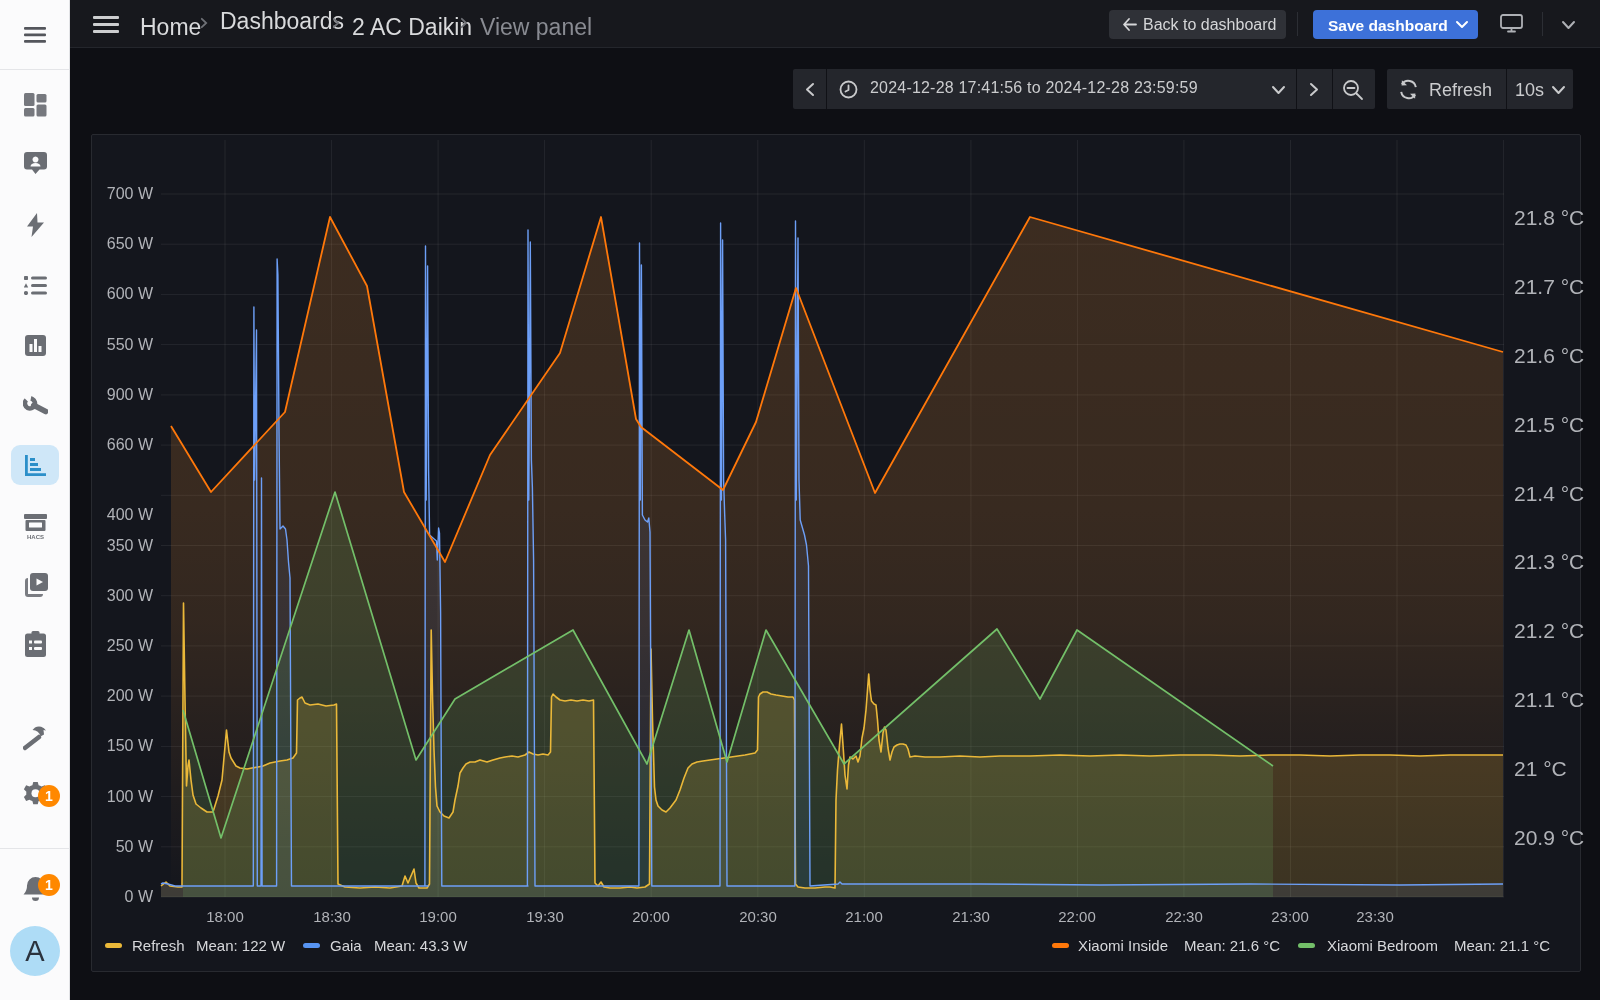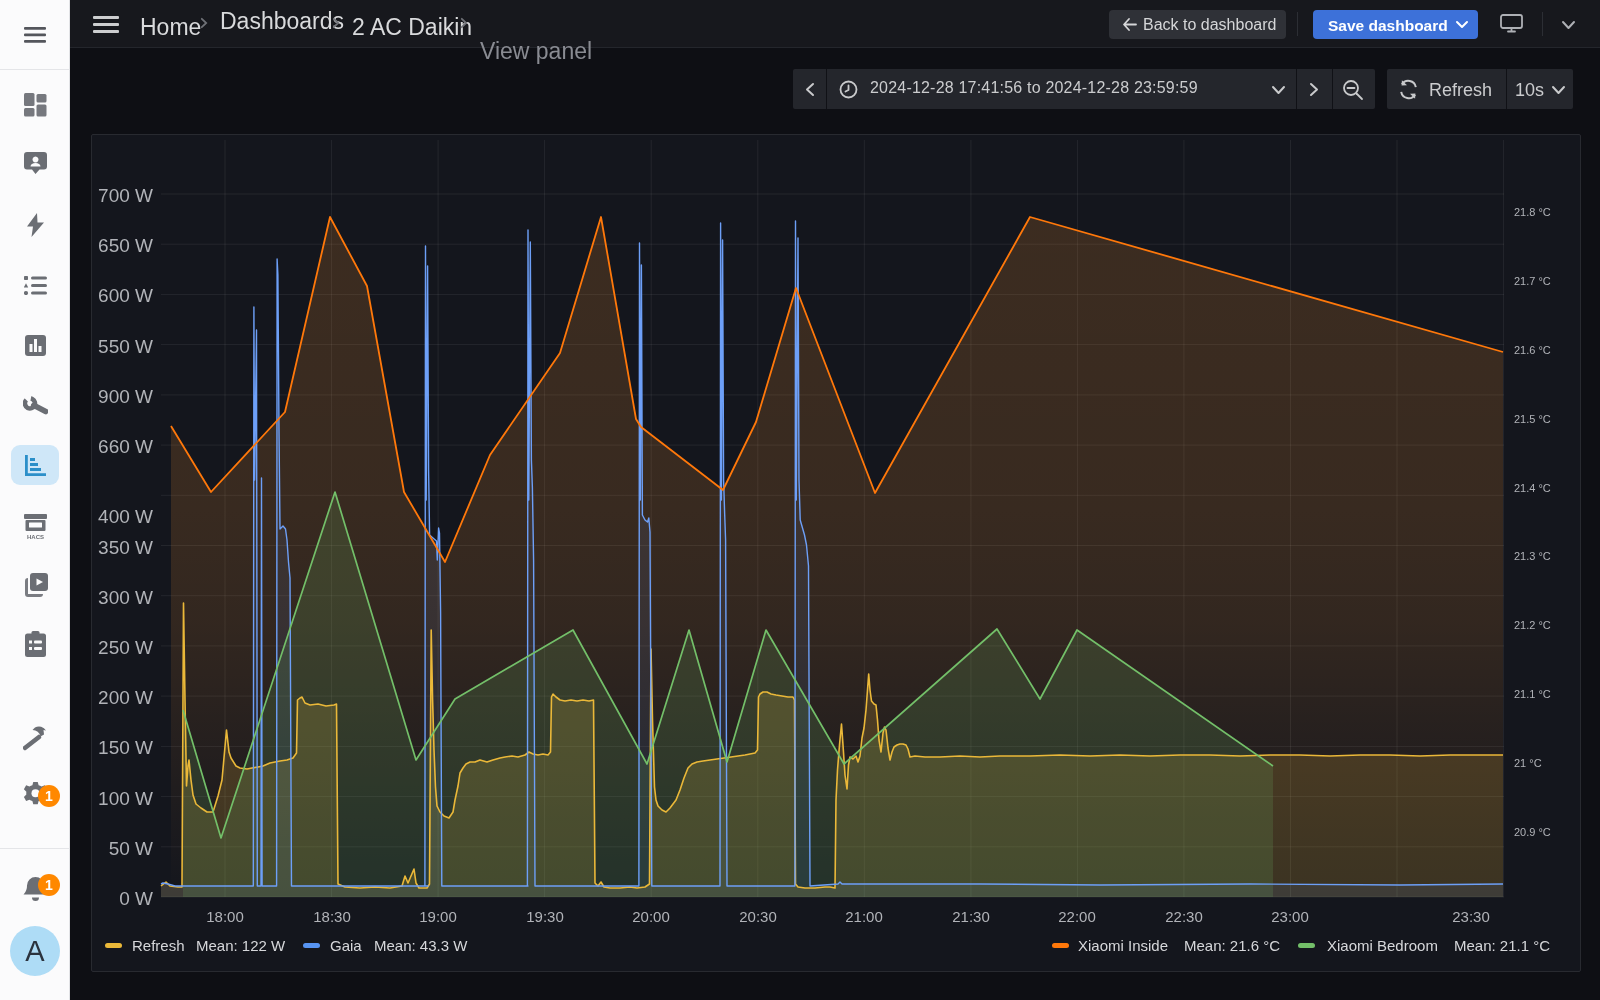--- a/index.html
+++ b/index.html
@@ -3,27 +3,27 @@
 <style>
   * { margin:0; padding:0; box-sizing:border-box; }
   html,body { width:1600px; height:1000px; background:#0e0f14; overflow:hidden;
     font-family:"Liberation Sans", sans-serif; }
   .abs { position:absolute; }
   #sidebar { position:absolute; left:0; top:0; width:70px; height:1000px;
     background:#fbfbfc; border-right:1px solid #e2e3e6; }
   #nav { position:absolute; left:70px; top:0; width:1530px; height:48px;
     background:#17181d; border-bottom:1px solid #24262c; }
   .crumb { font-size:23px; color:#d9dadc; }
-  .crumb.dim { color:#898b92;margin-top:24px; }
+  .crumb.dim { color:#898b92; }
   .btn2 { position:absolute; top:69px; height:40px; background:#24262c; border-radius:2px; }
   .divv { position:absolute; top:69px; width:1px; height:40px; background:#101116; }
   #panel { position:absolute; left:91px; top:134px; width:1490px; height:838px;
     background:#14161d; border:1px solid #282a30; border-radius:2px; }
-  .yl { position:absolute; width:60px; right:1447px; text-align:right; font-size:19px; color:#b1b3b8; }
-  .yr { position:absolute; left:1514px; font-size:11px; color:#b1b3b8; white-space:nowrap; }
+  .yl { position:absolute; width:60px; right:1447px; text-align:right; font-size:16px; color:#b1b3b8; }
+  .yr { position:absolute; left:1514px; font-size:21px; color:#b1b3b8; white-space:nowrap; }
   .xl { position:absolute; top:908px; width:80px; text-align:center; font-size:15px; color:#b1b3b8; }
   .leg { position:absolute; top:937px; font-size:15px; color:#d6d7da; white-space:nowrap; }
   .sw { position:absolute; top:943px; width:17px; height:5px; border-radius:3px; }
 </style></head>
 <body>
 
 <div id="panel"></div>
 <svg class="abs" style="left:0;top:0" width="1600" height="1000" viewBox="0 0 1600 1000">
   <g stroke="#ffffff" stroke-opacity="0.07" stroke-width="1">
       <line x1="161" y1="194.0" x2="1504" y2="194.0"></line>
@@ -106,21 +106,21 @@
 <div class="xl" style="left:292px">18:30</div>
 <div class="xl" style="left:398px">19:00</div>
 <div class="xl" style="left:505px">19:30</div>
 <div class="xl" style="left:611px">20:00</div>
 <div class="xl" style="left:718px">20:30</div>
 <div class="xl" style="left:824px">21:00</div>
 <div class="xl" style="left:931px">21:30</div>
 <div class="xl" style="left:1037px">22:00</div>
 <div class="xl" style="left:1144px">22:30</div>
 <div class="xl" style="left:1250px">23:00</div>
-<div class="xl" style="left:1431px">23:30</div>
+<div class="xl" style="left:1335px">23:30</div>
 
 <div class="sw" style="left:105px;background:#EAB839"></div>
 <div class="leg" style="left:132px">Refresh</div>
 <div class="leg" style="left:196px">Mean: 122 W</div>
 <div class="sw" style="left:303px;background:#5794F2"></div>
 <div class="leg" style="left:330px">Gaia</div>
 <div class="leg" style="left:374px">Mean: 43.3 W</div>
 <div class="sw" style="left:1052px;background:#FF780A"></div>
 <div class="leg" style="left:1078px">Xiaomi Inside</div>
 <div class="leg" style="left:1184px">Mean: 21.6 °C</div>

